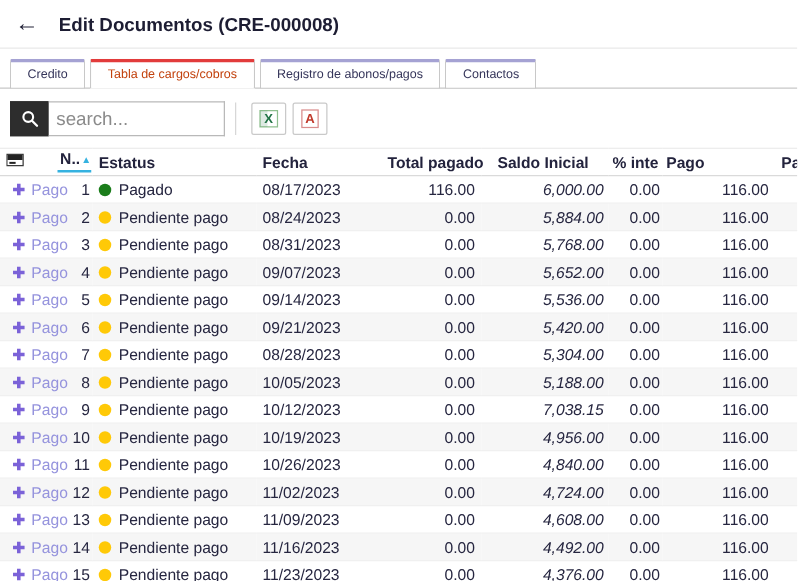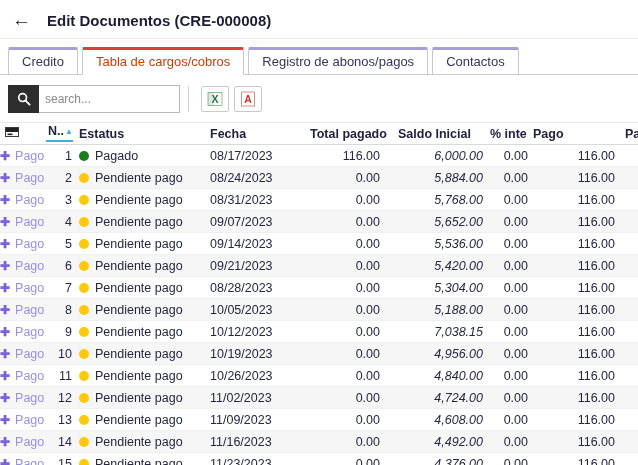--- a/index.html
+++ b/index.html
@@ -7,43 +7,43 @@
     width:638px;height:465px;overflow:hidden;position:relative;
     background:#fff;font-family:"Liberation Sans",sans-serif;color:#262640;
   }
   
   .page-header{display:flex;align-items:center;padding:11px 10px 9px 10px;border-bottom:1px solid #e9e9e9;}
   .back-arrow{font-size:19px;line-height:18px;color:#1d1d33;cursor:pointer;margin:0 16px 0 2px;font-weight:700;}
   .page-title{font-size:15px;font-weight:700;color:#1d1d33;}
   
   .tabs{display:flex;align-items:flex-end;padding:8px 0 0 8px;border-bottom:1px solid #c8c8c8;}
   .tab{
-    font-size:13px;color:#35355a;background:#fff;cursor:pointer;white-space:nowrap;
+    font-size:10px;color:#35355a;background:#fff;cursor:pointer;white-space:nowrap;
     border:1px solid #c8c8c8;border-top:3px solid #a5a2d3;border-radius:2px 2px 0 0;
     padding:4px 13px 5px 13px;margin-right:4px;margin-bottom:-1px;
   }
   .tab.active{border-top-color:#e23b3b;border-bottom-color:#fff;font-weight:400;color:#c2410c;}
   
   .toolbar{display:flex;align-items:center;margin:10px 0 0 8px;height:28px;}
   .search-group{display:flex;align-items:stretch;height:28px;}
   .search-btn{width:31px;background:#2d2d2d;border:1px solid #2d2d2d;display:flex;align-items:center;justify-content:center;cursor:pointer;padding:0;}
-  .search-input{width:141px;height:28px;box-sizing:border-box;border:1px solid #b9b9b9;border-left:none;padding:0 6px;font-size:12px;font-family:"Liberation Sans",sans-serif;color:#333;outline:none;}
+  .search-input{width:141px;height:28px;box-sizing:border-box;border:1px solid #b9b9b9;border-left:none;padding:0 6px;font-size:15px;font-family:"Liberation Sans",sans-serif;color:#333;outline:none;}
   .search-input::placeholder{color:#8a8a8a;}
   .toolbar-divider{width:1px;height:26px;background:#d7d7d7;margin:0 7px 0 8px;}
   .icon-btn{width:28px;height:26px;background:#fff;border:1px solid #c9c9c9;border-radius:2px;display:flex;align-items:center;justify-content:center;margin-left:5px;cursor:pointer;padding:0;}
   
   .table-wrap{margin-top:9px;width:638px;overflow:hidden;}
   table{border-collapse:collapse;table-layout:fixed;width:700px;}
   th,td{padding:0;height:22px;box-sizing:border-box;white-space:nowrap;overflow:visible;font-size:12.5px;vertical-align:middle;}
   thead th{font-weight:700;color:#23233d;text-align:left;border-top:1px solid #e8e8e8;border-bottom:1px solid #dadada;}
   tbody tr{background:#fff;}
   tbody tr.stripe{background:#f6f6f6;}
   tbody td{border-bottom:1px solid #f0f0f0;color:#262640;}
   .num{text-align:right;}
-  td.c-action{padding-left:0;cursor:pointer;margin-top:41px;}
+  td.c-action{padding-left:10px;cursor:pointer;margin-top:41px;}
   .plus-glyph{color:#7b62d8;font-weight:700;font-size:12px;margin-right:5px;}
   .action-label{color:#9593dd;font-size:12.5px;}
   td.c-n,th.c-n{text-align:right;padding-right:2px;}
   th.c-n{position:relative;}
   .sort-head{position:absolute;right:1px;bottom:2px;border-bottom:2px solid #35b2e0;padding:0 0 2px 2px;white-space:nowrap;}
   .sort-arrow{color:#35b2e0;font-size:8px;vertical-align:1px;margin-left:1px;}
   td.c-estatus,th.c-estatus{padding-left:5px;}
   .dot{display:inline-block;width:10px;height:10px;border-radius:50%;margin-right:6px;vertical-align:-1px;}
   .dot.green{background:#1b7d1b;}
   .dot.yellow{background:#ffc907;}

